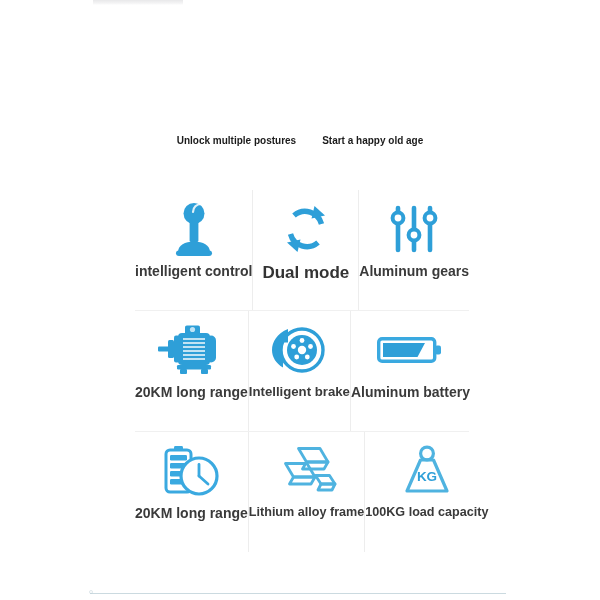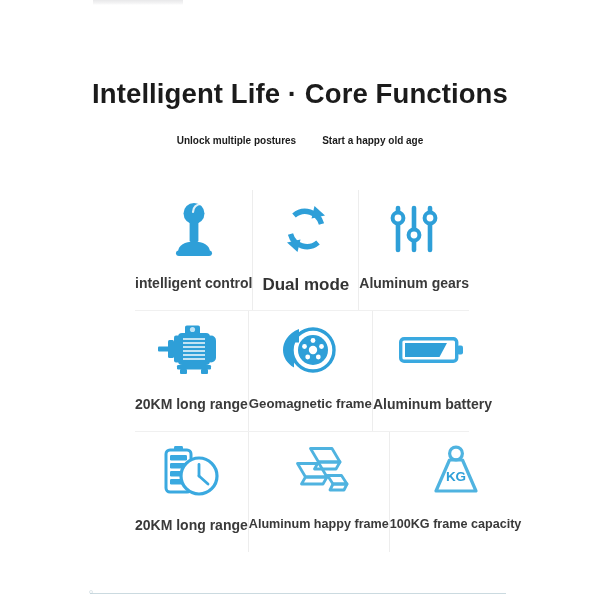--- a/index.html
+++ b/index.html
@@ -40,21 +40,20 @@
 
   
   .grid{
     position:absolute;left:135px;top:190px;width:334px;height:360px;
   }
   .grid-row{display:flex;height:120px;}
   .cell{
     flex:1 1 0;position:relative;display:flex;flex-direction:column;
     align-items:center;justify-content:flex-start;
     box-sizing:border-box;
-    gap:12px;
   }
   .cell.divL{border-left:1px solid #ededed;}
   .grid-row.rowline{border-top:1px solid #f0f0f0;}
 
   .icon-wrap{
     height:74px;display:flex;align-items:center;justify-content:center;
     padding-top:4px;box-sizing:border-box;
   }
   .lbl{
     font-size:14px;font-weight:bold;color:#3a3a3a;white-space:nowrap;
@@ -64,21 +63,20 @@
   .lbl.sm{font-size:13.2px;}
   .lbl.sm2{font-size:12.6px;}
 </style>
 </head>
 <body>
 
 <div id="page">
 
   <div class="top-smudge"></div>
 
-  <div class="headline">Intelligent Life · Core Functions</div>
 
   <div class="subline"><span>Unlock multiple postures</span><span class="sub-gap"></span><span>Start a happy old age</span></div>
 
   <div class="grid">
 
     <div class="grid-row">
 
       <div class="cell">
         <div class="icon-wrap">
           <svg width="52" height="58" viewBox="0 0 52 58">
@@ -170,21 +168,21 @@
               <circle cx="32" cy="27" r="4.2"></circle>
               <circle cx="32" cy="17.5" r="2.4"></circle>
               <circle cx="40.5" cy="23.5" r="2.4"></circle>
               <circle cx="37.3" cy="34" r="2.4"></circle>
               <circle cx="26.7" cy="34" r="2.4"></circle>
               <circle cx="23.5" cy="23.5" r="2.4"></circle>
             </g>
             <path d="M18 6 C7 10.5 2 19 2 27 C2 34 6 40.5 13 44.5 L13 33 C10.5 30 10 24.5 12.5 19.5 L18 19.5 Z" fill="#2e9fd8"></path>
           </svg>
         </div>
-        <div class="lbl sm">Geomagnetic frame</div>
+        <div class="lbl sm">Intelligent brake</div>
       </div>
 
       <div class="cell divL">
         <div class="icon-wrap">
           <svg width="66" height="36" viewBox="0 0 66 36">
             <rect x="1.7" y="6.7" width="56" height="22.6" rx="3.4" fill="none" stroke="#3aa9e0" stroke-width="3.4"></rect>
             <rect x="58" y="13.5" width="6" height="9" rx="2" fill="#3aa9e0"></rect>
             <path d="M6 11 L48 11 L40.5 25 L6 25 Z" fill="#2e9fd8"></path>
           </svg>
         </div>
@@ -221,32 +219,32 @@
             <g fill="none" stroke="#4fb3e0" stroke-width="2.8" stroke-linejoin="round">
               <path d="M23.5 3.5 L45 3.5 L53 17 L31.5 17 Z"></path>
               <path d="M31.5 17 L53 17 L49 24 L27.5 24 Z"></path>
               <path d="M10.5 18.5 L32 18.5 L40 32 L18.5 32 Z"></path>
               <path d="M18.5 32 L40 32 L36 39 L14.5 39 Z"></path>
               <path d="M40.5 30.5 L54.5 30.5 L60 39 L46 39 Z"></path>
               <path d="M46 39 L60 39 L57 45 L43 45 Z"></path>
             </g>
           </svg>
         </div>
-        <div class="lbl sm2">Aluminum happy frame</div>
+        <div class="lbl sm2">Lithium alloy frame</div>
       </div>
 
       <div class="cell divL">
         <div class="icon-wrap">
           <svg width="52" height="54" viewBox="0 0 52 54">
             <circle cx="26" cy="9.5" r="6.4" fill="none" stroke="#4fb3e0" stroke-width="3.2"></circle>
             <path d="M19.5 16 L32.5 16 L46 47 L6 47 Z" fill="none" stroke="#4fb3e0" stroke-width="3.2" stroke-linejoin="round"></path>
             <text x="26" y="37" text-anchor="middle" font-family="'Liberation Sans',sans-serif" font-size="13.5" font-weight="bold" fill="#2e9fd8">KG</text>
           </svg>
         </div>
-        <div class="lbl sm2">100KG frame capacity</div>
+        <div class="lbl sm2">100KG load capacity</div>
       </div>
     </div>
 
   </div>
 
   <div class="bottom-rule-dot"></div>
   <div class="bottom-rule"></div>
 </div>
 
 </body></html>

